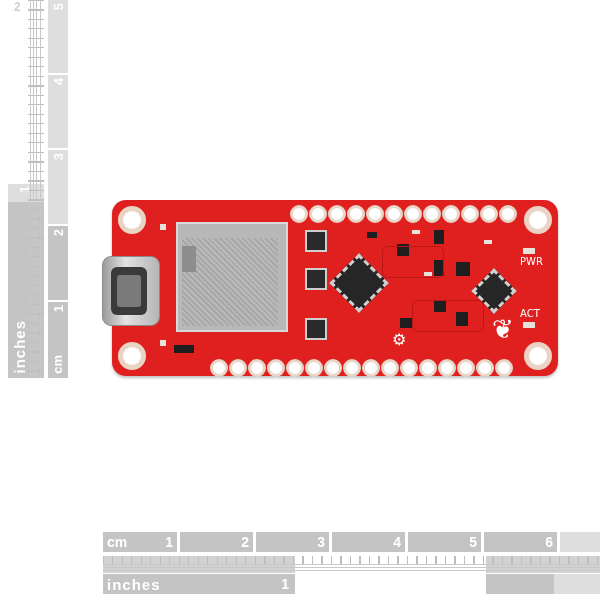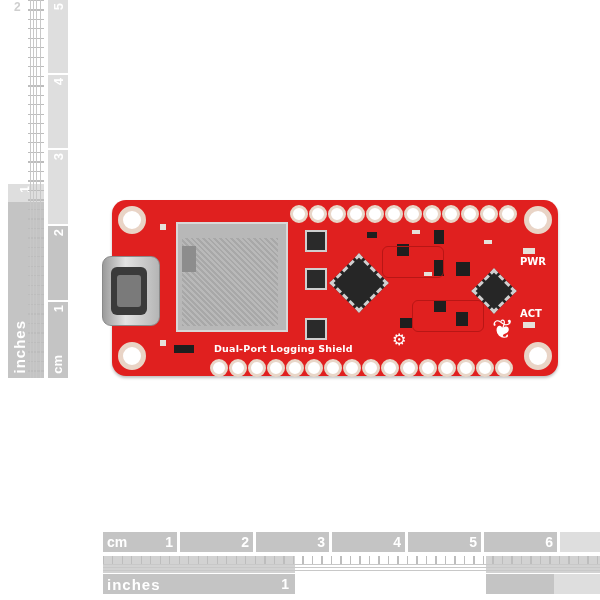--- a/index.html
+++ b/index.html
@@ -14,21 +14,21 @@
   .hline{position:absolute;height:1px;background:#c8c8c8;}
   .vline{position:absolute;width:1px;background:#c8c8c8;}
   
   .board{position:absolute;left:112px;top:200px;width:446px;height:176px;background:#e0201f;border-radius:14px;box-shadow:0 2px 3px rgba(0,0,0,.25);}
   .hole{position:absolute;width:12px;height:12px;border-radius:50%;background:#fff;border:3px solid #e8d6c8;box-sizing:content-box;}
   .mhole{position:absolute;width:18px;height:18px;border-radius:50%;background:#fff;border:5px solid #e9d4c6;}
   .chip{position:absolute;background:#2a2a2a;border:2px solid #cfcfcf;}
   .qfp{position:absolute;background:#262626;transform:rotate(45deg);border:3px dashed #d0d0d0;}
   .smd{position:absolute;background:#1e1e1e;}
   .smdw{position:absolute;background:#e6e1da;}
-  .silk{position:absolute;color:#fff;font-weight:bold;font-family:"DejaVu Sans",sans-serif;text-align:center;}
+  .silk{position:absolute;color:#fff;font-weight:normal;font-family:"DejaVu Sans",sans-serif;text-align:center;}
   .trace{position:absolute;border:1px solid #b81615;}
 </style>
 </head>
 <body>
 
 <div class="abs" style="left:0;top:0;width:75px;height:380px;">
 
   <div class="rseg light" style="left:8px;top:184px;width:36px;height:18px;">
     <span class="vtext" style="position:absolute;left:10px;top:2px;font-size:12px;">1</span>
   </div>
@@ -179,14 +179,13 @@
   <div class="smdw" style="left:411px;top:48px;width:12px;height:6px;"></div>
   <div class="silk" style="left:408px;top:56px;font-size:10px;">PWR</div>
 
   <div class="silk" style="left:408px;top:108px;font-size:10px;">ACT</div>
   <div class="smdw" style="left:411px;top:122px;width:12px;height:6px;"></div>
 
   <div class="silk" style="left:380px;top:116px;font-size:26px;line-height:26px;">❦</div>
 
   <div class="silk" style="left:280px;top:132px;font-size:16px;line-height:16px;">⚙</div>
 
-  <div class="silk" style="left:102px;top:143px;font-size:9.5px;letter-spacing:0.2px;">Dual-Port Logging Shield</div>
 </div>
 
 </body></html>

